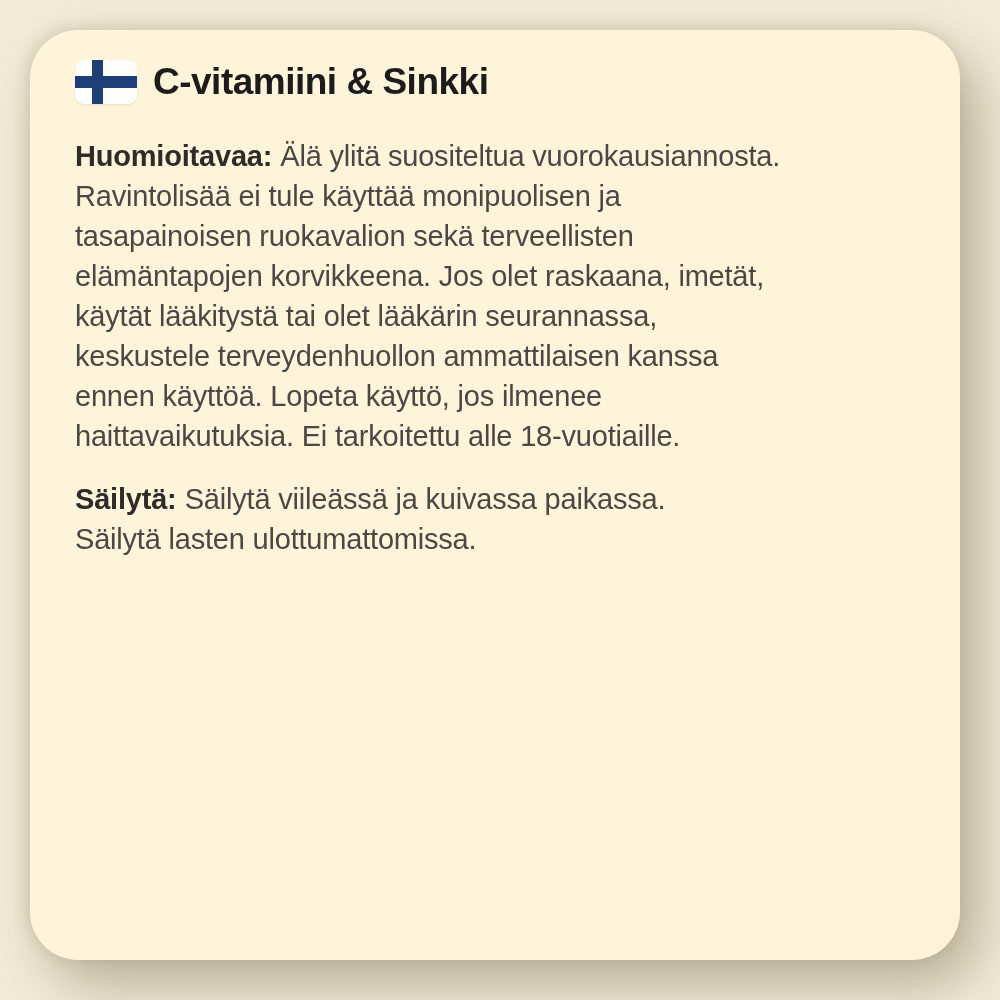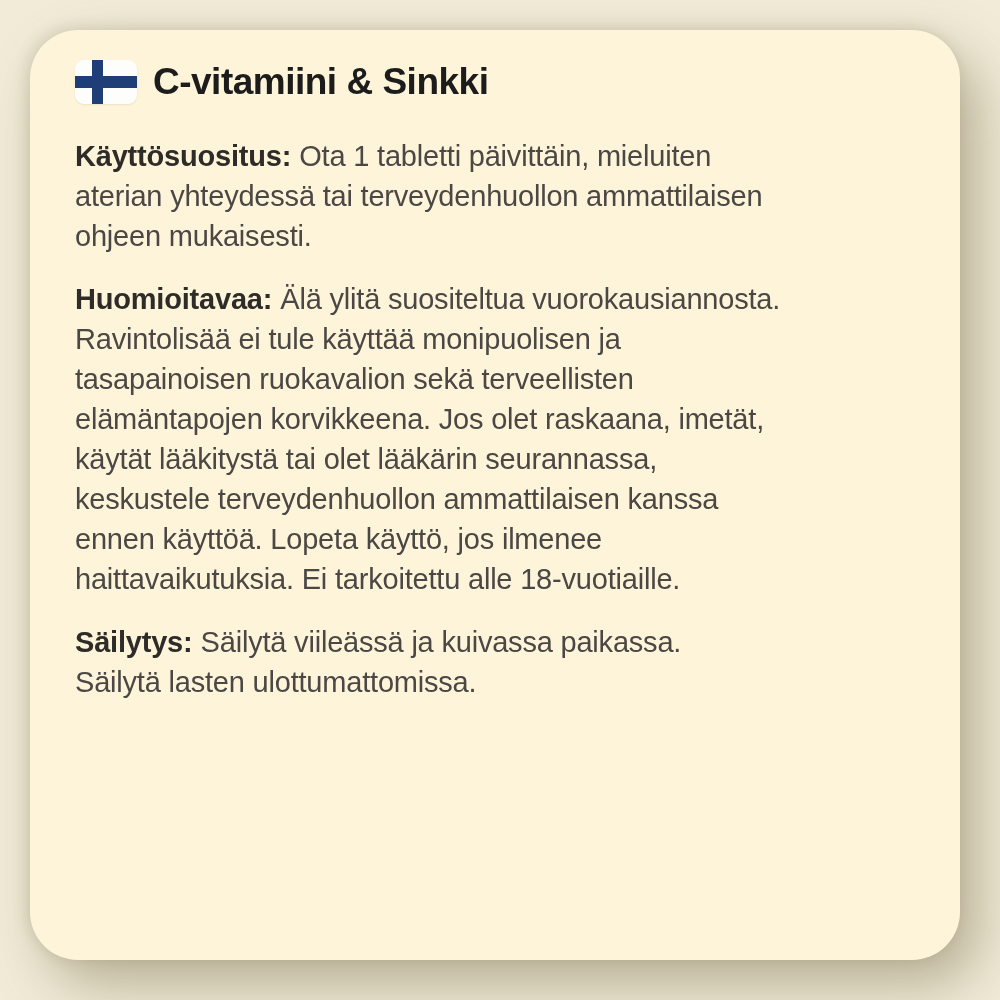--- a/index.html
+++ b/index.html
@@ -91,37 +91,32 @@
   <div class="card">
 
     <div class="header">
       <div class="flag">
         <div class="bar-v"></div>
         <div class="bar-h"></div>
       </div>
       <div class="title">C-vitamiini &amp; Sinkki</div>
     </div>
 
-    <p class="para">
-      <span class="label">Käyttösuositus:</span><span class="body">Ota 1 tabletti päivittäin, mieluiten
-aterian yhteydessä tai terveydenhuollon ammattilaisen
-ohjeen mukaisesti.</span>
-    </p>
 
     <p class="para">
       <span class="label">Huomioitavaa:</span><span class="body">Älä ylitä suositeltua vuorokausiannosta.
 Ravintolisää ei tule käyttää monipuolisen ja
 tasapainoisen ruokavalion sekä terveellisten
 elämäntapojen korvikkeena. Jos olet raskaana, imetät,
 käytät lääkitystä tai olet lääkärin seurannassa,
 keskustele terveydenhuollon ammattilaisen kanssa
 ennen käyttöä. Lopeta käyttö, jos ilmenee
 haittavaikutuksia. Ei tarkoitettu alle 18-vuotiaille.</span>
     </p>
 
     <p class="para">
-      <span class="label">Säilytys:</span><span class="body">Säilytä viileässä ja kuivassa paikassa.
+      <span class="label">Säilytä:</span><span class="body">Säilytä viileässä ja kuivassa paikassa.
 Säilytä lasten ulottumattomissa.</span>
     </p>
 
 
   </div>
 </div>
 
 </body></html>

